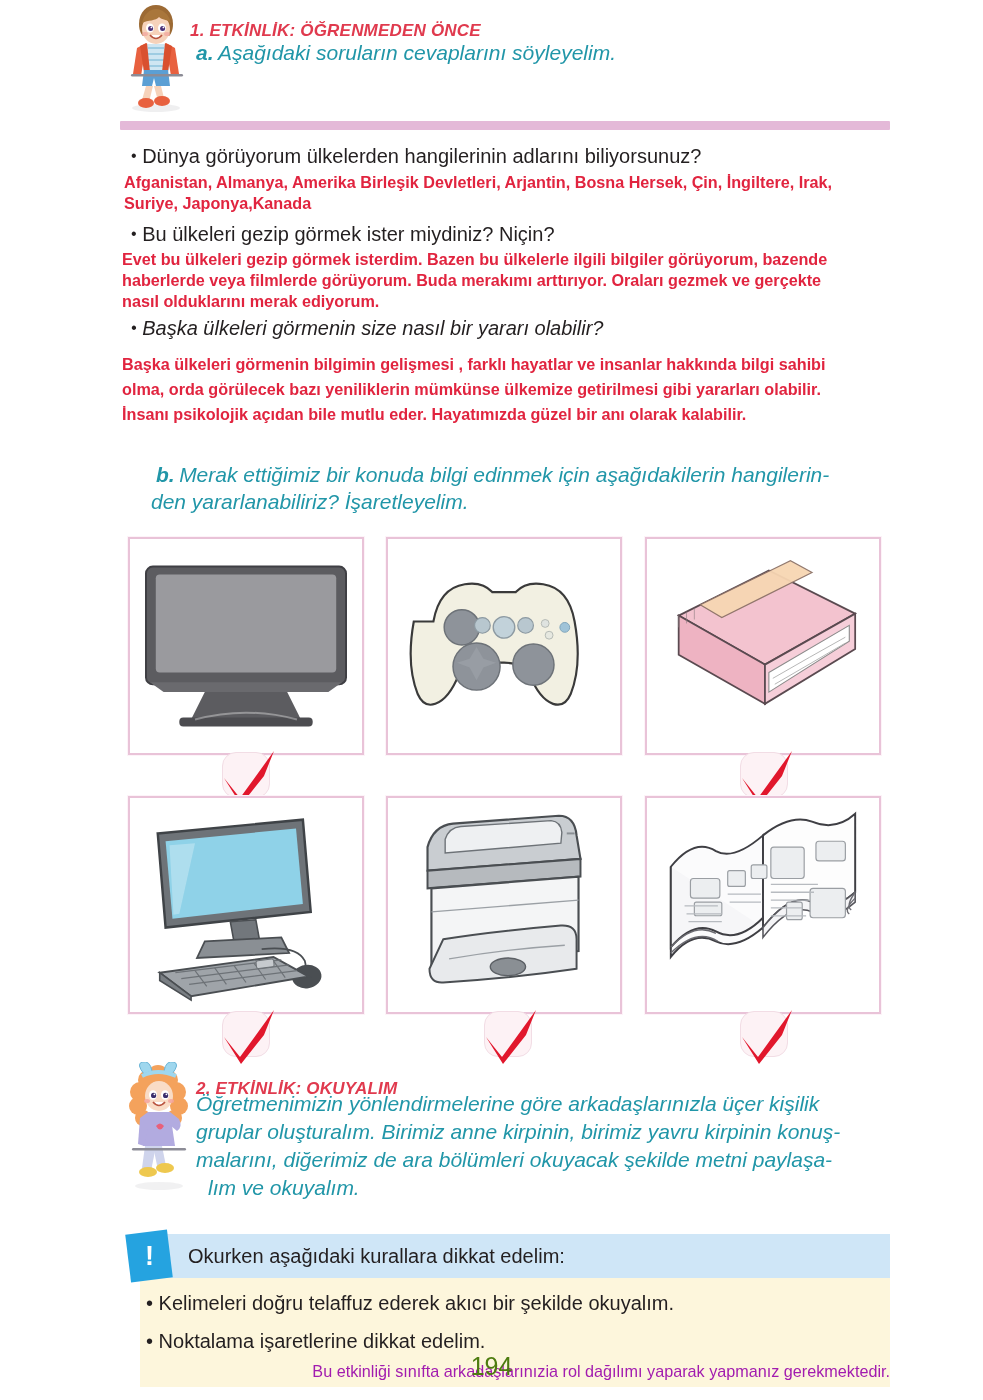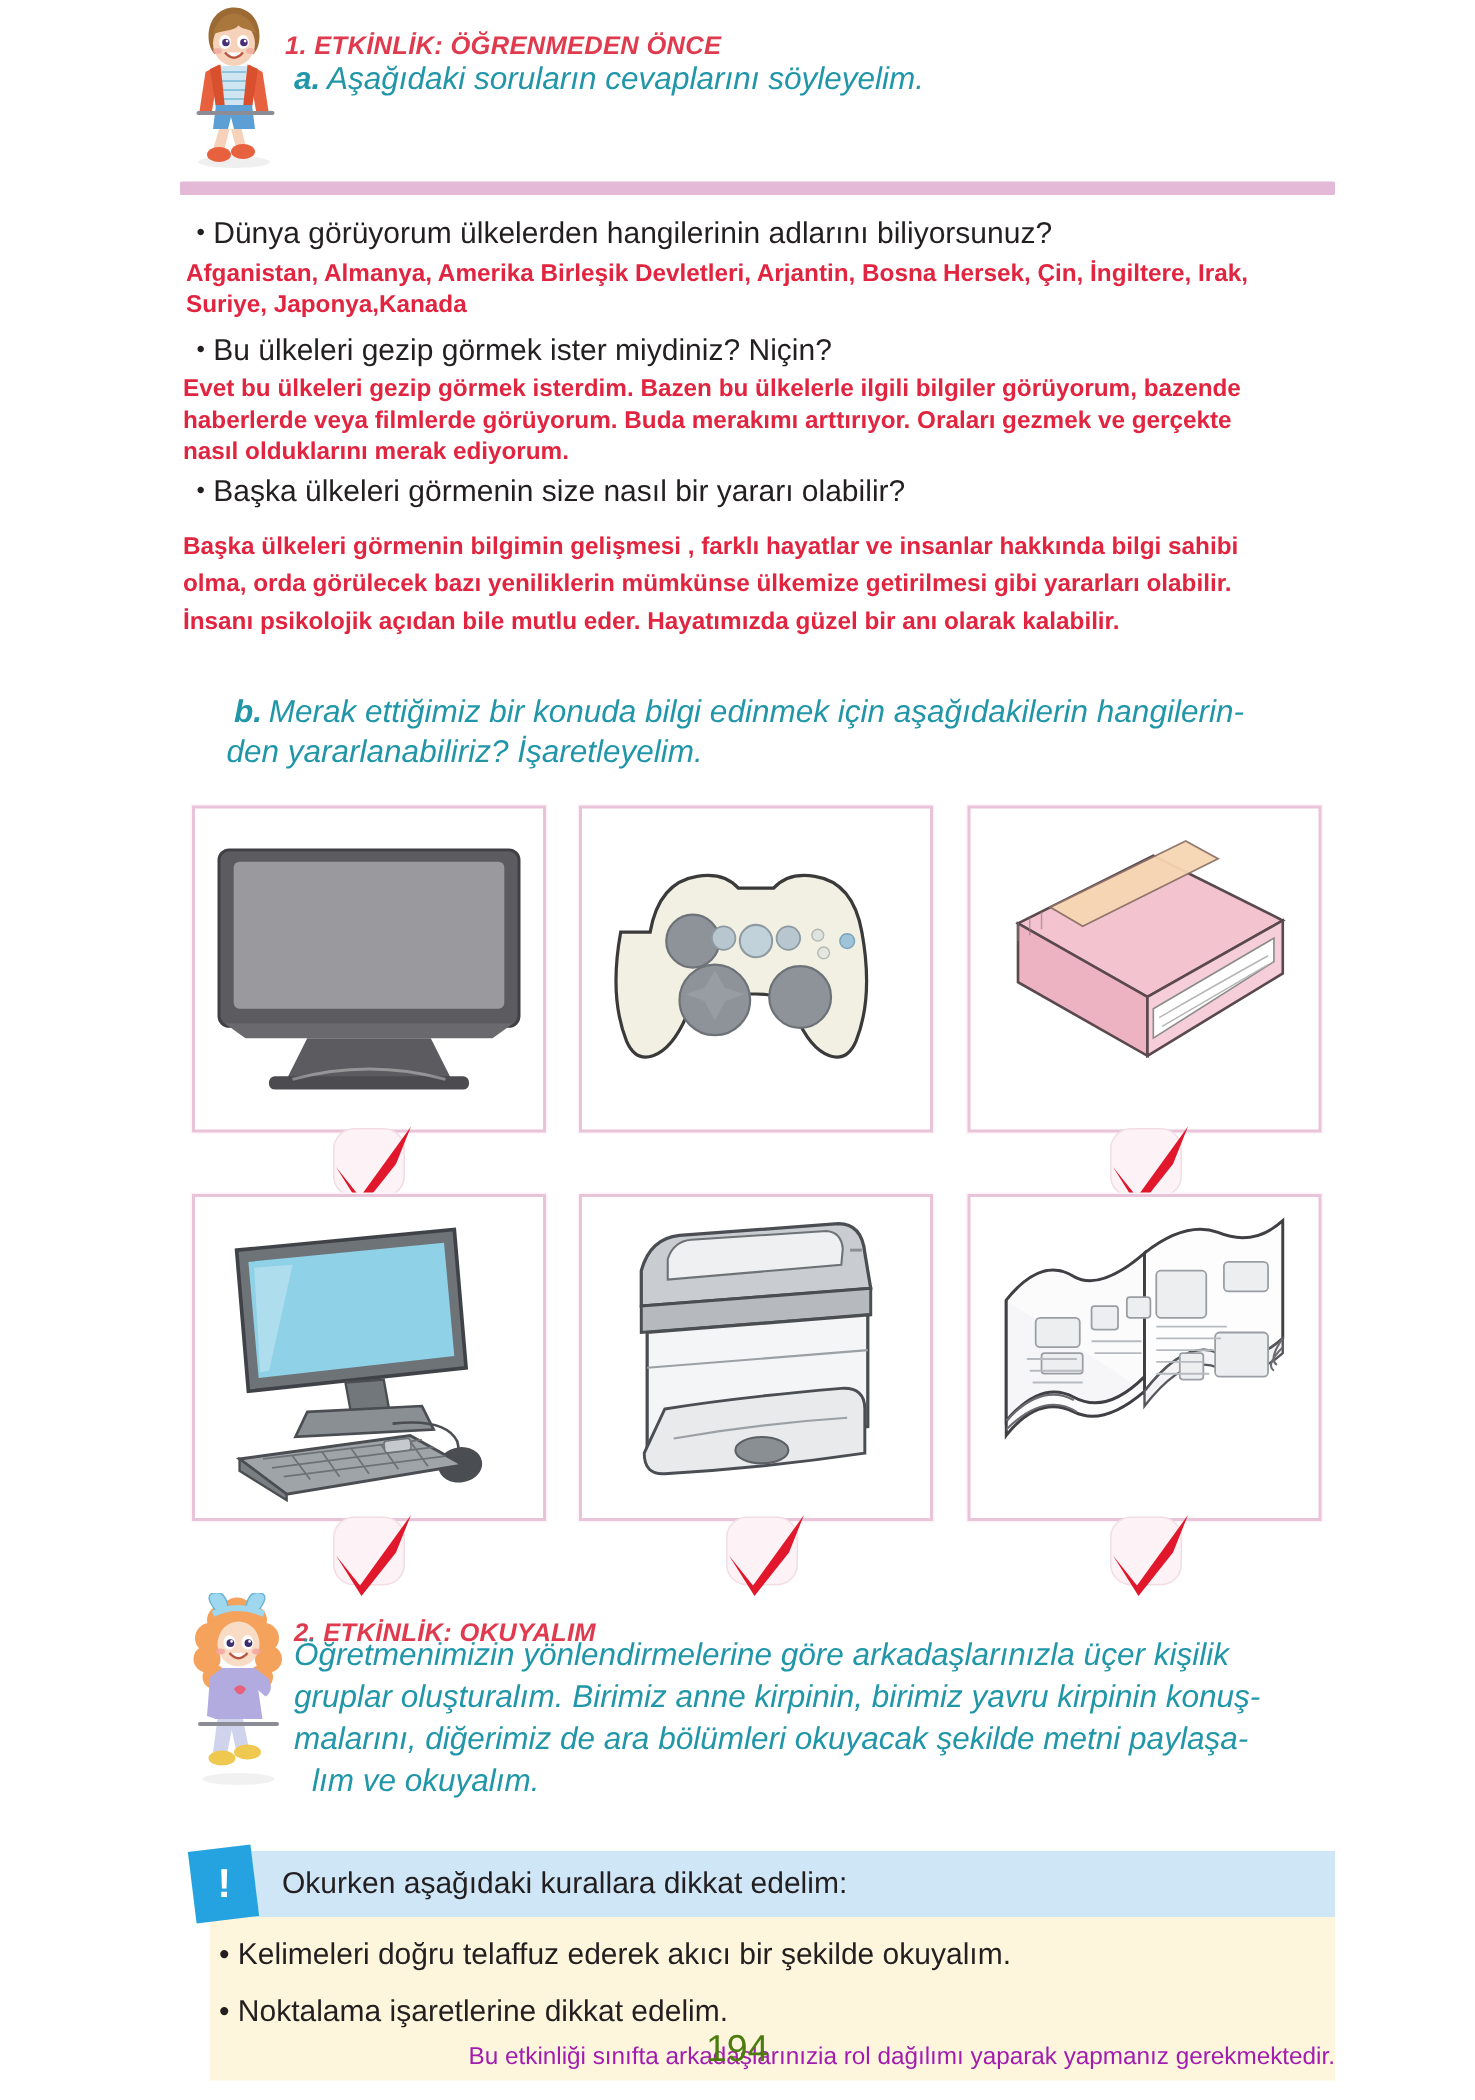--- a/index.html
+++ b/index.html
@@ -157,21 +157,21 @@
   <div class="q" style="position:absolute; left:131px; top:222px;">
     <span class="bullet">•</span>
     <span>Bu ülkeleri gezip görmek ister miydiniz? Niçin?</span>
   </div>
   <div class="ans" style="position:absolute; left:122px; top:249px; width:810px;">
     <div>Evet bu ülkeleri gezip görmek isterdim. Bazen bu ülkelerle ilgili bilgiler görüyorum, bazende</div>
     <div>haberlerde veya filmlerde görüyorum. Buda merakımı arttırıyor. Oraları gezmek ve gerçekte</div>
     <div>nasıl olduklarını merak ediyorum.</div>
   </div>
 
-  <div class="q" style="position:absolute; left:131px; top:316px;">
+  <div class="q" style="position:absolute; left:131px; top:316px;font-style:italic;">
     <span class="bullet">•</span>
     <span>Başka ülkeleri görmenin size nasıl bir yararı olabilir?</span>
   </div>
   <div class="ans" style="position:absolute; left:122px; top:352px; width:810px; line-height:1.55;">
     <div>Başka ülkeleri görmenin bilgimin gelişmesi , farklı hayatlar ve insanlar hakkında bilgi sahibi</div>
     <div>olma, orda görülecek bazı yeniliklerin mümkünse ülkemize getirilmesi gibi yararları olabilir.</div>
     <div>İnsanı psikolojik açıdan bile mutlu eder. Hayatımızda güzel bir anı olarak kalabilir.</div>
   </div>
 
   <div style="position:absolute; left:156px; top:462px; width:760px;">

